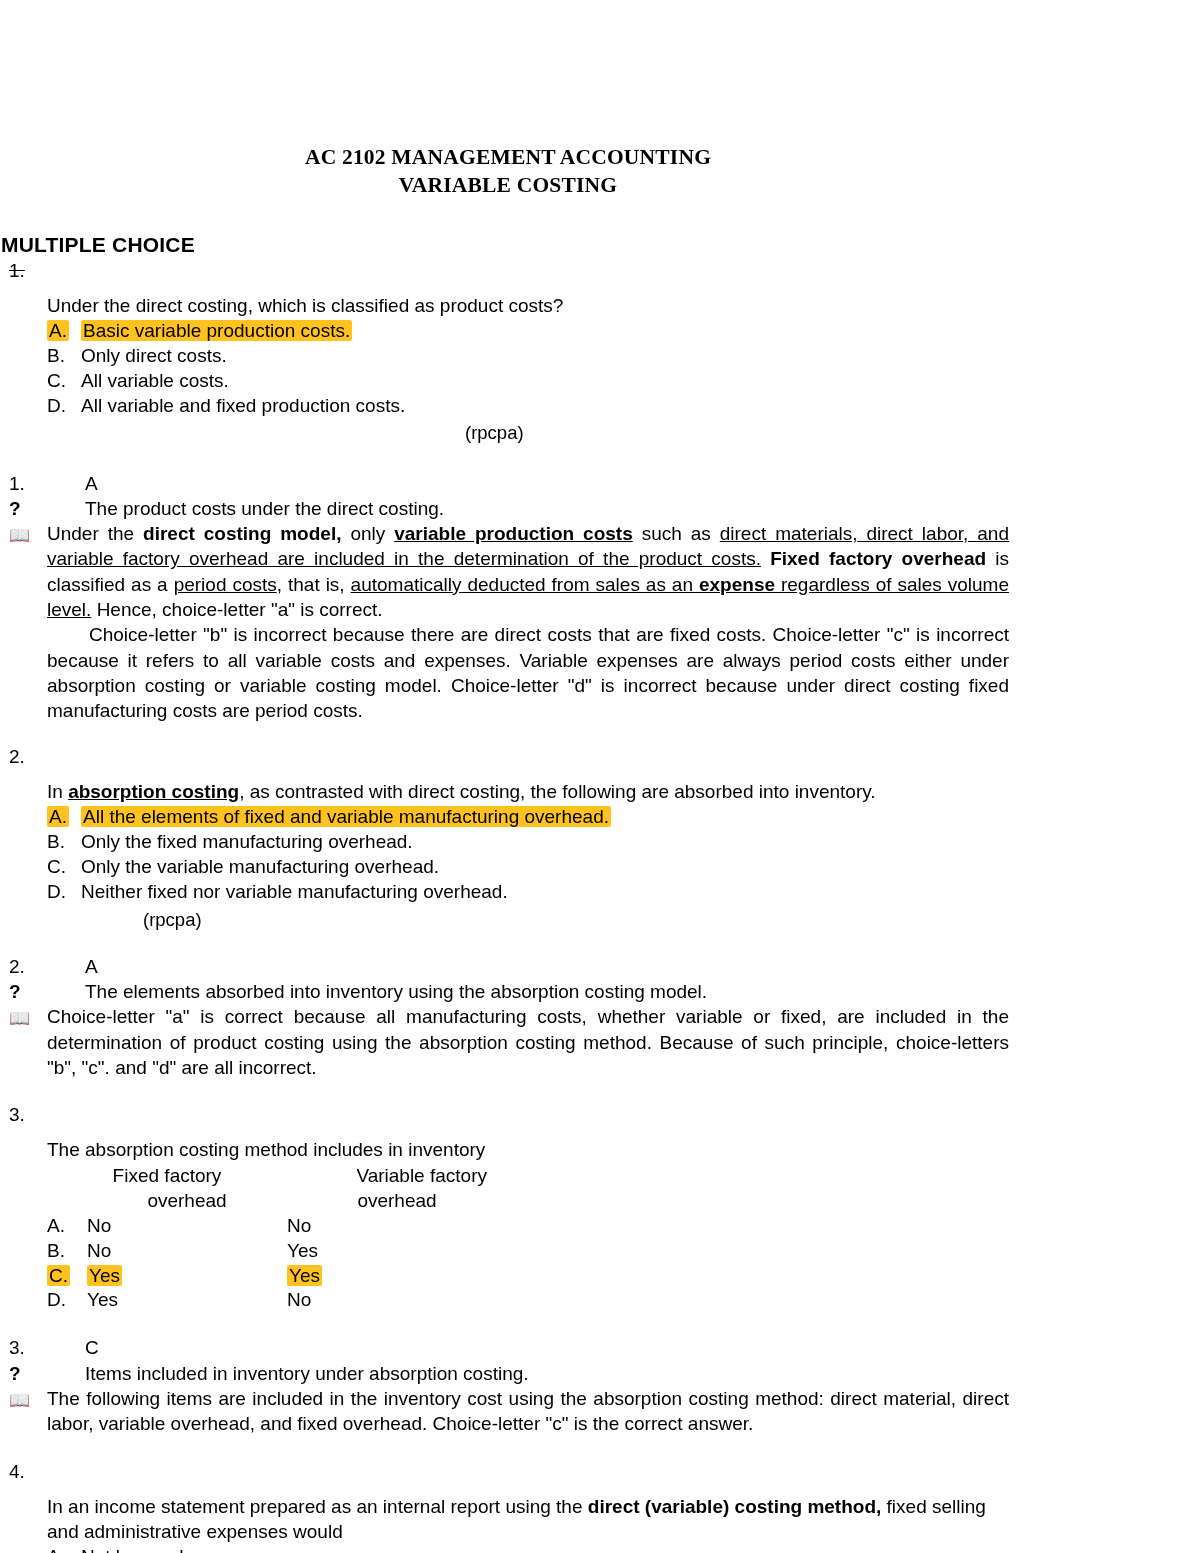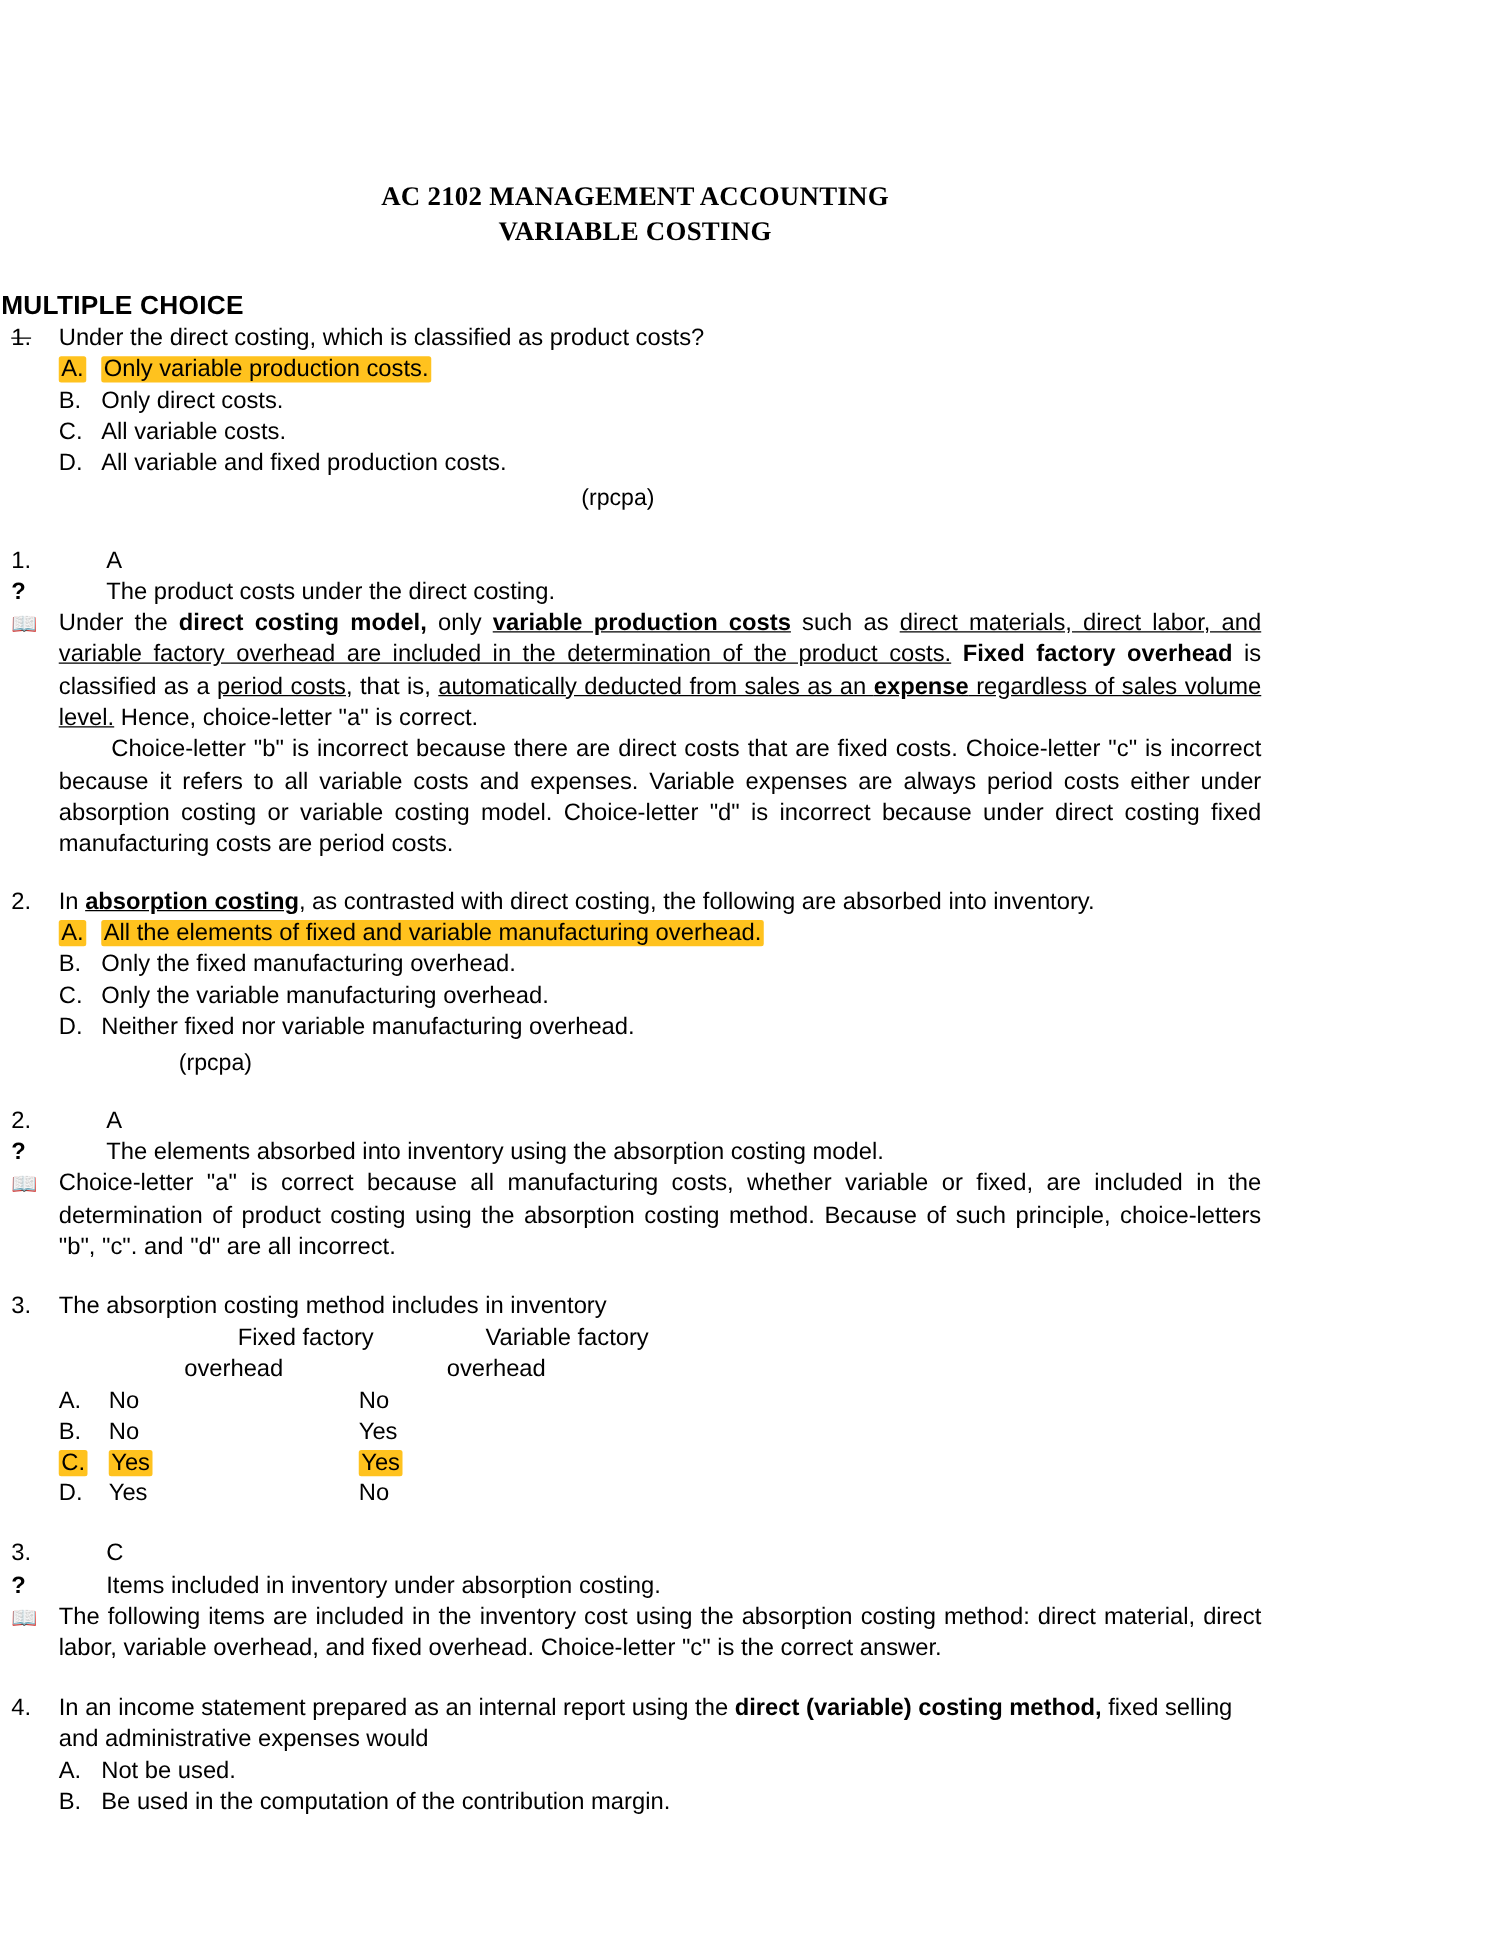--- a/index.html
+++ b/index.html
@@ -64,20 +64,21 @@
     margin-left: 8px;
     font-size: 19px;
     line-height: 1.31;
   }
   .num.struck { text-decoration: line-through; }
   .qtext {
     flex: 1;
     font-size: 19px;
     line-height: 1.31;
     padding-right: 8px;
+    margin-top: 35px;
   }
 
   .choice {
     display: flex;
     align-items: flex-start;
     font-size: 19px;
     line-height: 1.31;
     margin-left: 46px;
   }
   .choice .letter {
@@ -148,21 +149,21 @@
   .tbl {
     margin-top: 1px;
     font-size: 19px;
     line-height: 1.31;
   }
   .tbl-row { display: flex; align-items: flex-start; }
   .tbl-head { display: flex; }
   .col-letter { width: 40px; flex: 0 0 40px; margin-left: 46px; }
   .col-a { width: 200px; flex: 0 0 200px; }
   .col-b { width: 220px; flex: 0 0 220px; }
-  .th-a  { width: 200px; flex: 0 0 200px; margin-left: 98px; text-align: right; }
+  .th-a  { width: 200px; flex: 0 0 200px; margin-left: 66px; text-align: center; }
   .th-b  { width: 220px; flex: 0 0 220px; text-align: right; }
   .th-a2 { width: 200px; flex: 0 0 200px; margin-left: 86px; text-align: center; }
   .th-b2 { width: 220px; flex: 0 0 220px; text-align: center; }
 </style>
 </head>
 <body>
 
 <div class="page">
 
   <div class="title-block">
@@ -173,21 +174,21 @@
 
 
   <div class="qblock" style="margin-top:2px;">
     <div class="row">
       <div class="num struck">1.</div>
       <div class="qtext">Under the direct costing, which is classified as product costs?</div>
     </div>
 
     <div class="choice">
       <div class="letter"><span class="hl">A.</span></div>
-      <div class="ctext"><span class="hl">Only variable production costs.</span></div>
+      <div class="ctext"><span class="hl">Basic variable production costs.</span></div>
     </div>
     <div class="choice">
       <div class="letter">B.</div>
       <div class="ctext">Only direct costs.</div>
     </div>
     <div class="choice">
       <div class="letter">C.</div>
       <div class="ctext">All variable costs.</div>
     </div>
     <div class="choice">

